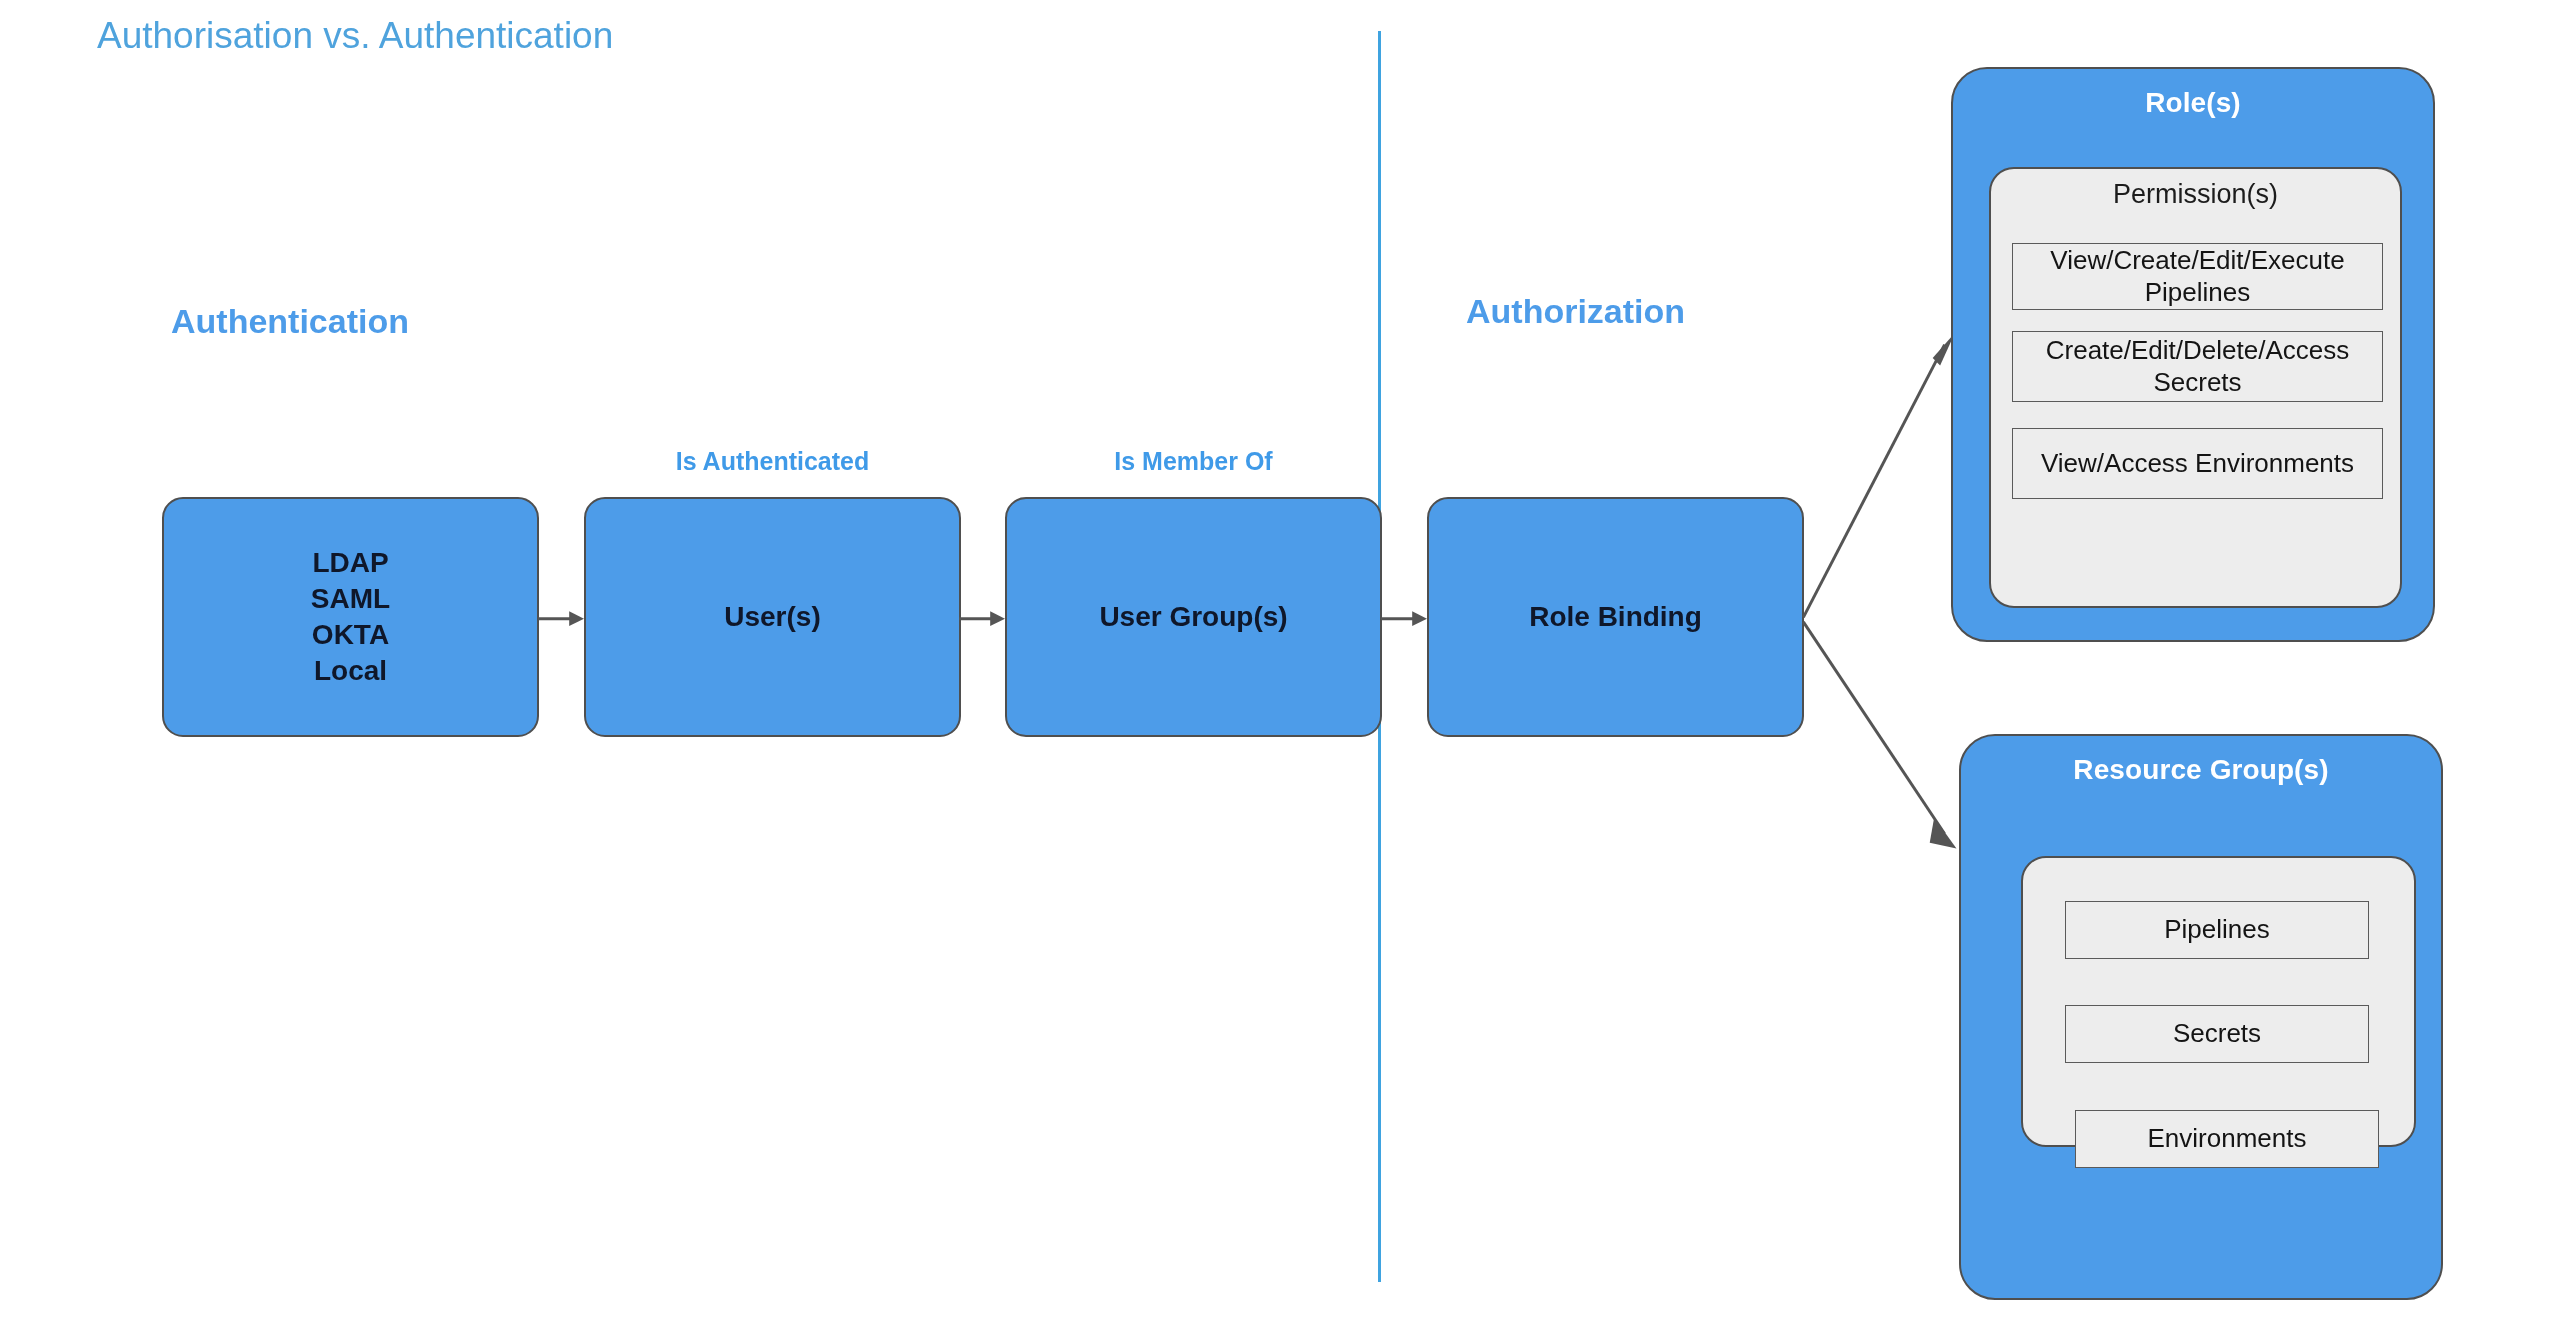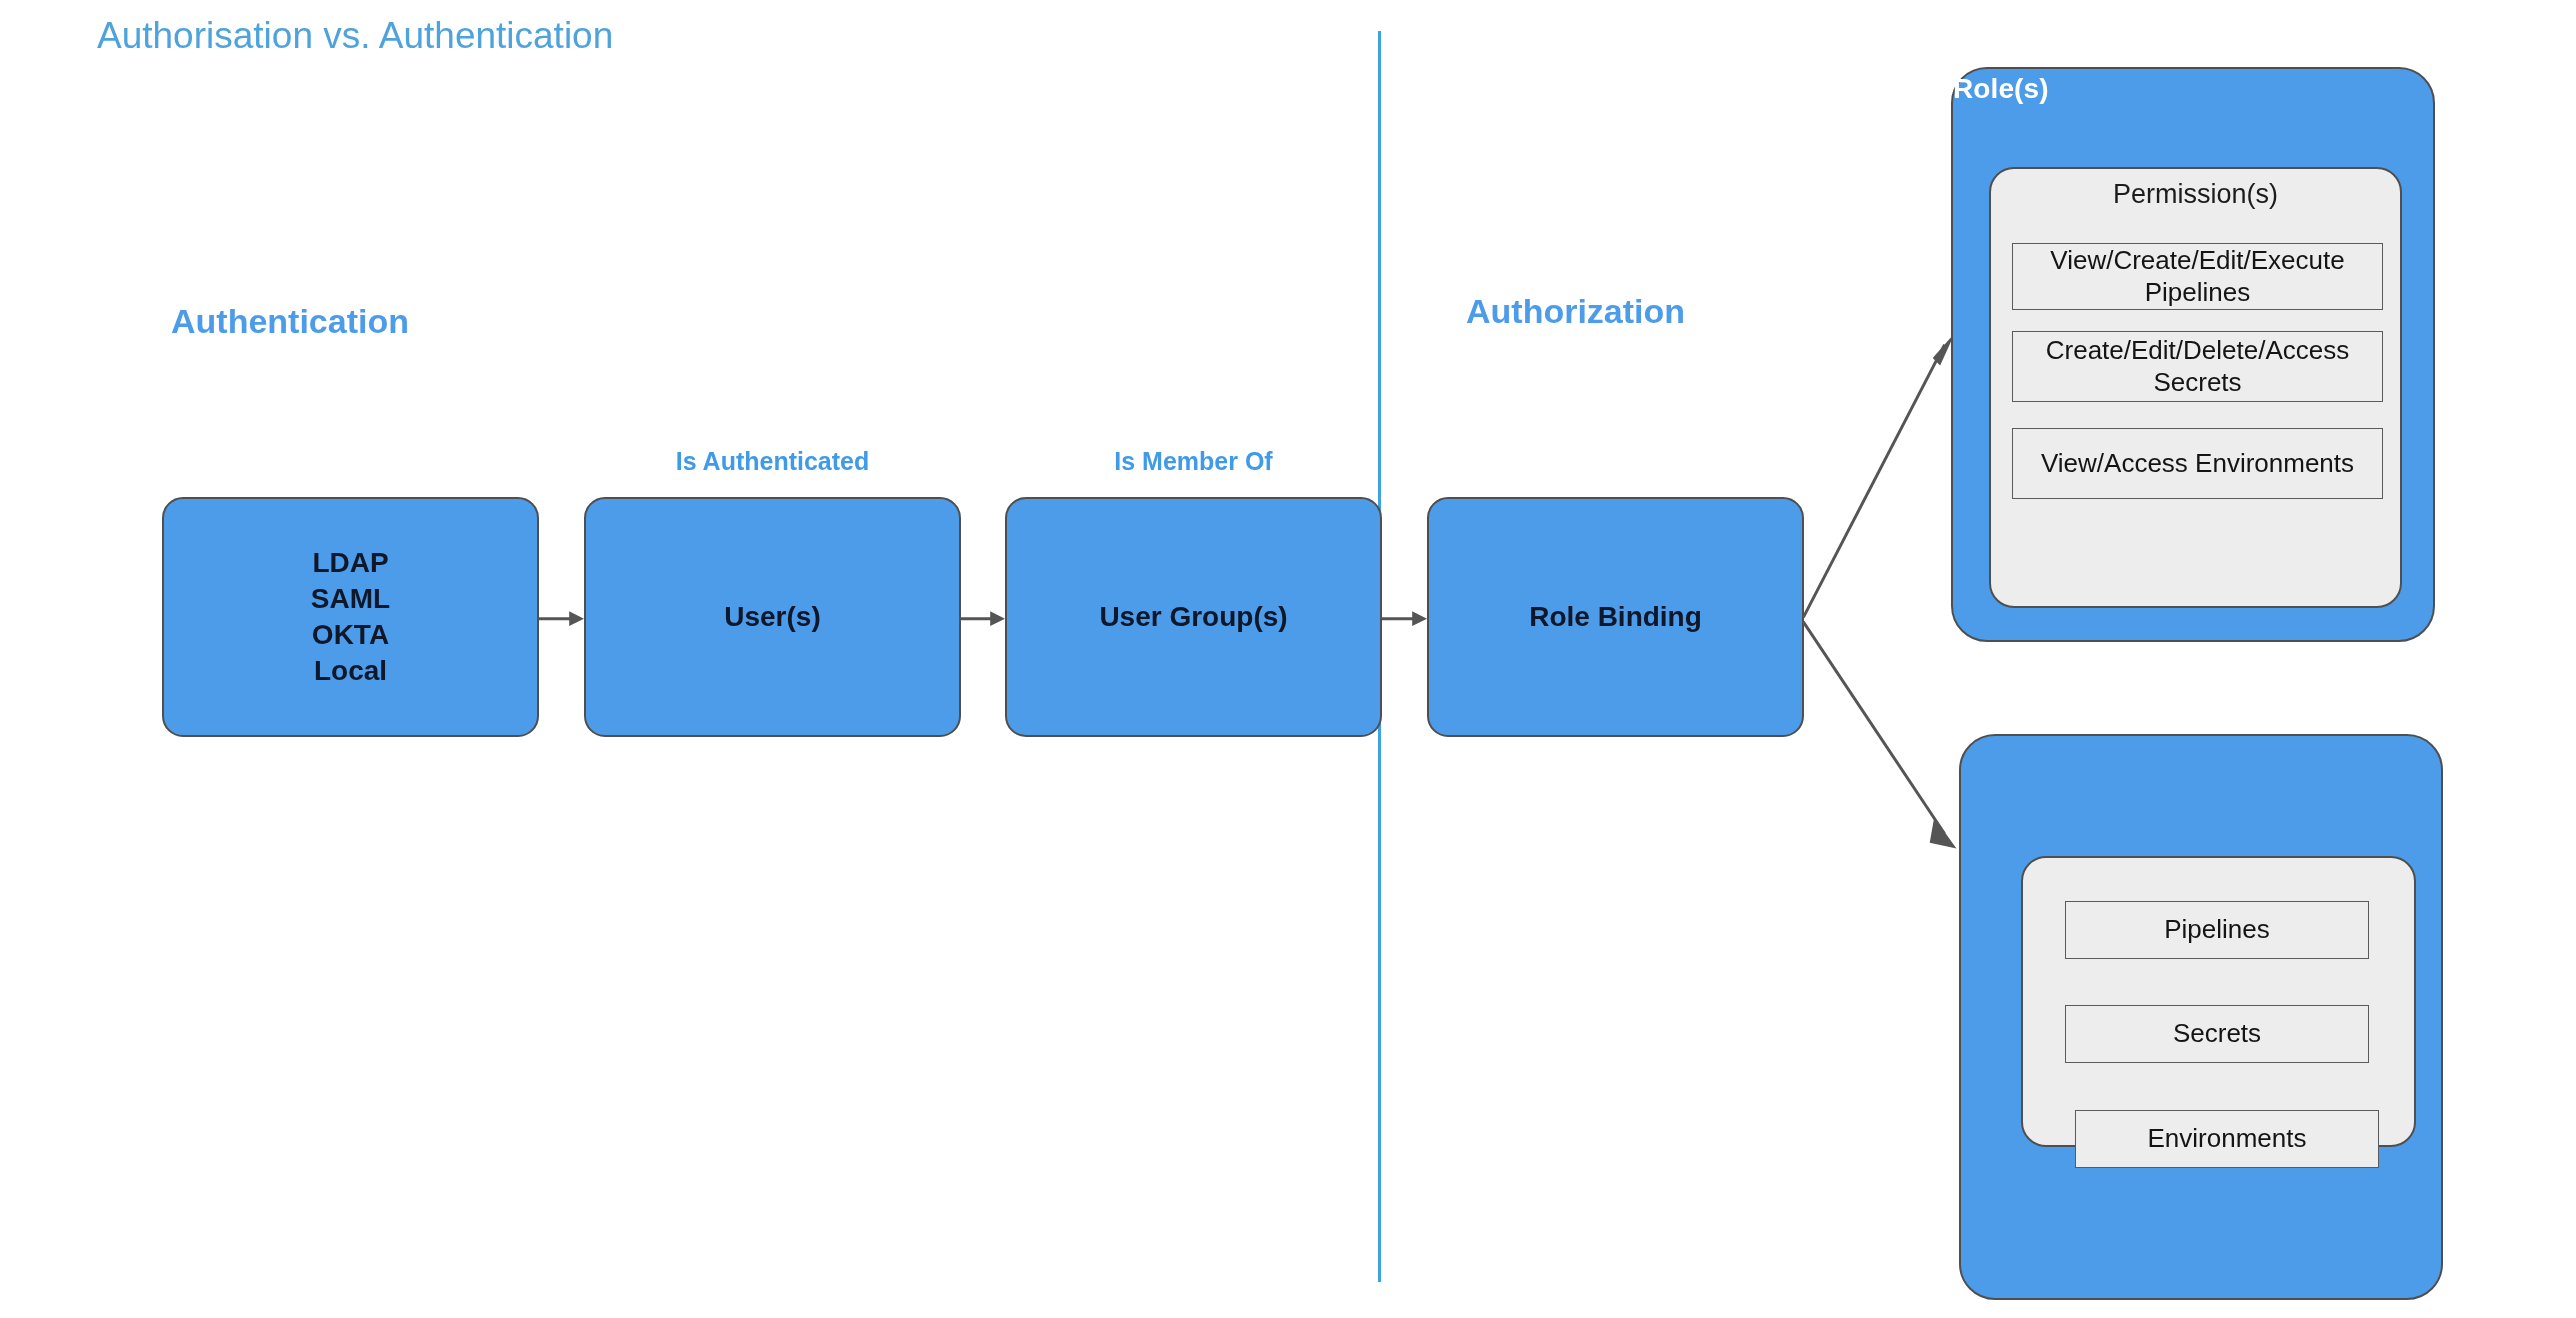--- a/index.html
+++ b/index.html
@@ -100,24 +100,25 @@
 
   
   .group-panel {
     position: absolute;
     background: #4d9ce9;
     border: 2.2px solid #4f4f4f;
     border-radius: 36px;
     box-sizing: border-box;
   }
   .group-title {
+    text-align: center;
     color: #ffffff;
     font-weight: bold;
     font-size: 28px;
-    padding-top: 4px;
+    padding-top: 18px;
     letter-spacing: 0.1px;
   }
   .inner-panel {
     position: absolute;
     background: #ededed;
     border: 2.2px solid #4f4f4f;
     border-radius: 25px;
     box-sizing: border-box;
   }
   .inner-label {
@@ -223,20 +224,21 @@
 
       <div class="item-box" style="left:21px; top:74px; width:371px; height:67px;">View/Create/Edit/Execute Pipelines</div>
 
       <div class="item-box" style="left:21px; top:259px; width:371px; height:71px;">View/Access Environments</div>
 
       <div class="item-box" style="left:21px; top:162px; width:371px; height:71px;">Create/Edit/Delete/Access Secrets</div>
     </div>
   </div>
 
   <div class="group-panel" style="left:1959px; top:734px; width:484px; height:566px;">
+    <div class="group-title">Resource Group(s)</div>
 
     <div class="inner-panel" style="left:60px; top:120px; width:395px; height:291px;">
 
       <div class="item-box" style="left:42px; top:43px; width:304px; height:58px;">Pipelines</div>
 
       <div class="item-box" style="left:42px; top:147px; width:304px; height:58px;">Secrets</div>
 
       <div class="item-box" style="left:52px; top:252px; width:304px; height:58px;">Environments</div>
     </div>
   </div>

